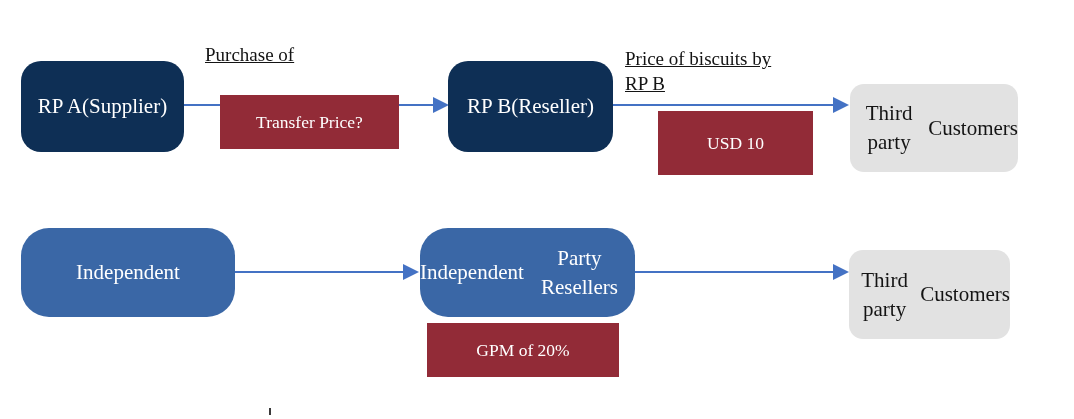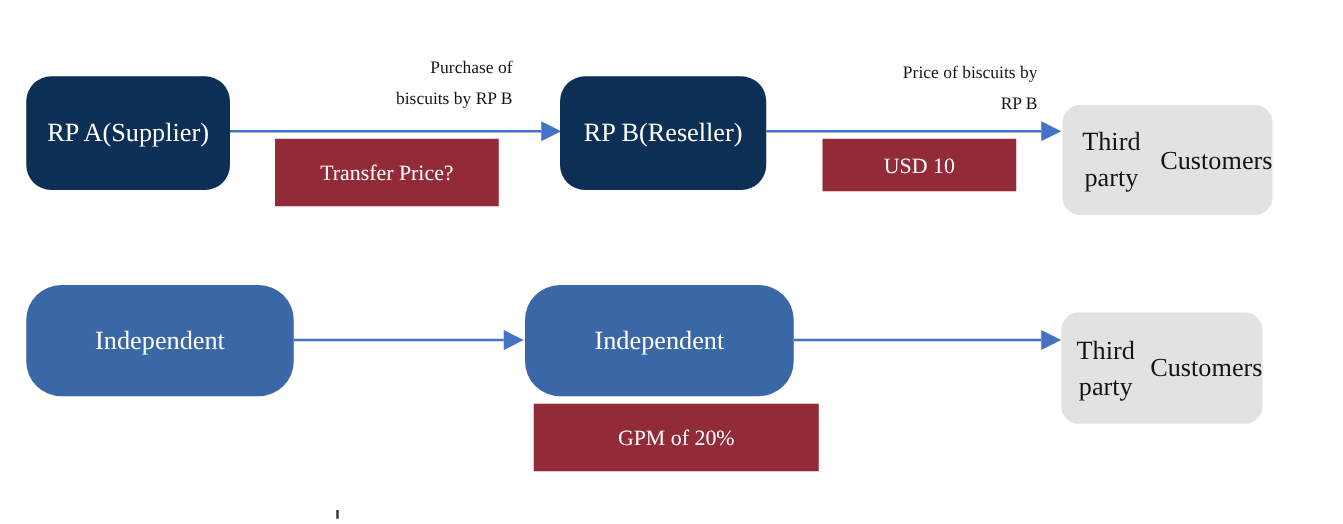--- a/index.html
+++ b/index.html
@@ -19,22 +19,22 @@
   }
   .navy{background:var(--color-navy);color:var(--color-text_light);border-radius:20px;}
   .blue{background:var(--color-blue);color:var(--color-text_light);border-radius:28px;}
   .gray{background:var(--color-gray);color:var(--color-text_dark);border-radius:14px;margin-top:22px;}
   .tag{
     position:absolute;display:flex;align-items:center;justify-content:center;
     background:var(--color-maroon);color:var(--color-text_light);
     font-size:17.5px;text-align:center;
   }
   .label{
-    position:absolute;color:var(--color-text_dark);font-size:14px;
-    line-height:25px;text-align:right;
+    position:absolute;color:var(--color-text_dark);font-size:19px;
+    line-height:25px;text-align:left;text-decoration:underline;
   }
   .aline{position:absolute;height:2px;background:var(--color-arrow);}
   .ahead{
     position:absolute;width:0;height:0;
     border-top:8px solid transparent;border-bottom:8px solid transparent;
     border-left:16px solid var(--color-arrow);
   }
   .stray{position:absolute;width:2px;height:7px;background:#3a3a3a;}
 </style>
 </head>
@@ -42,60 +42,60 @@
 
 <div class="canvas">
 
   <div class="box navy" style="left:21px;top:61px;width:163px;height:91px;">
     <div>RP A</div>
     <div>(Supplier)</div>
   </div>
 
   <div class="label" style="left:205px;top:42px;width:205px;">
     <div>Purchase of</div>
-    <div>biscuits by RP B</div>
   </div>
 
   <div class="aline" style="left:184px;top:104px;width:249px;"></div>
   <div class="ahead" style="left:433px;top:97px;"></div>
 
-  <div class="tag" style="left:220px;top:111px;width:179px;height:54px;">Transfer Price?</div>
+  <div class="tag" style="left:220px;top:95px;width:179px;height:54px;">Transfer Price?</div>
 
   <div class="box navy" style="left:448px;top:61px;width:165px;height:91px;">
     <div>RP B</div>
     <div>(Reseller)</div>
   </div>
 
   <div class="label" style="left:625px;top:46px;width:205px;">
     <div>Price of biscuits by</div>
     <div>RP B</div>
   </div>
 
   <div class="aline" style="left:613px;top:104px;width:220px;"></div>
   <div class="ahead" style="left:833px;top:97px;"></div>
 
-  <div class="tag" style="left:658px;top:111px;width:155px;height:42px;">USD 10</div>
+  <div class="tag" style="left:658px;top:111px;width:155px;height:64px;">USD 10</div>
 
   <div class="box gray" style="left:850px;top:62px;width:168px;height:88px;">
     <div>Third party</div>
     <div>Customers</div>
   </div>
 
   <div class="box blue" style="left:21px;top:228px;width:214px;height:89px;">
     <div>Independent</div>
   </div>
 
   <div class="aline" style="left:235px;top:271px;width:168px;"></div>
   <div class="ahead" style="left:403px;top:264px;"></div>
 
   <div class="box blue" style="left:420px;top:228px;width:215px;height:89px;">
     <div>Independent</div>
+    <div>Party Resellers</div>
   </div>
 
-  <div class="tag" style="left:427px;top:323px;width:228px;height:54px;">GPM of 20%</div>
+  <div class="tag" style="left:427px;top:323px;width:192px;height:54px;">GPM of 20%</div>
 
   <div class="aline" style="left:635px;top:271px;width:198px;"></div>
   <div class="ahead" style="left:833px;top:264px;"></div>
 
   <div class="box gray" style="left:849px;top:228px;width:161px;height:89px;">
     <div>Third party</div>
     <div>Customers</div>
   </div>
 
   <div class="stray" style="left:269px;top:408px;"></div>

